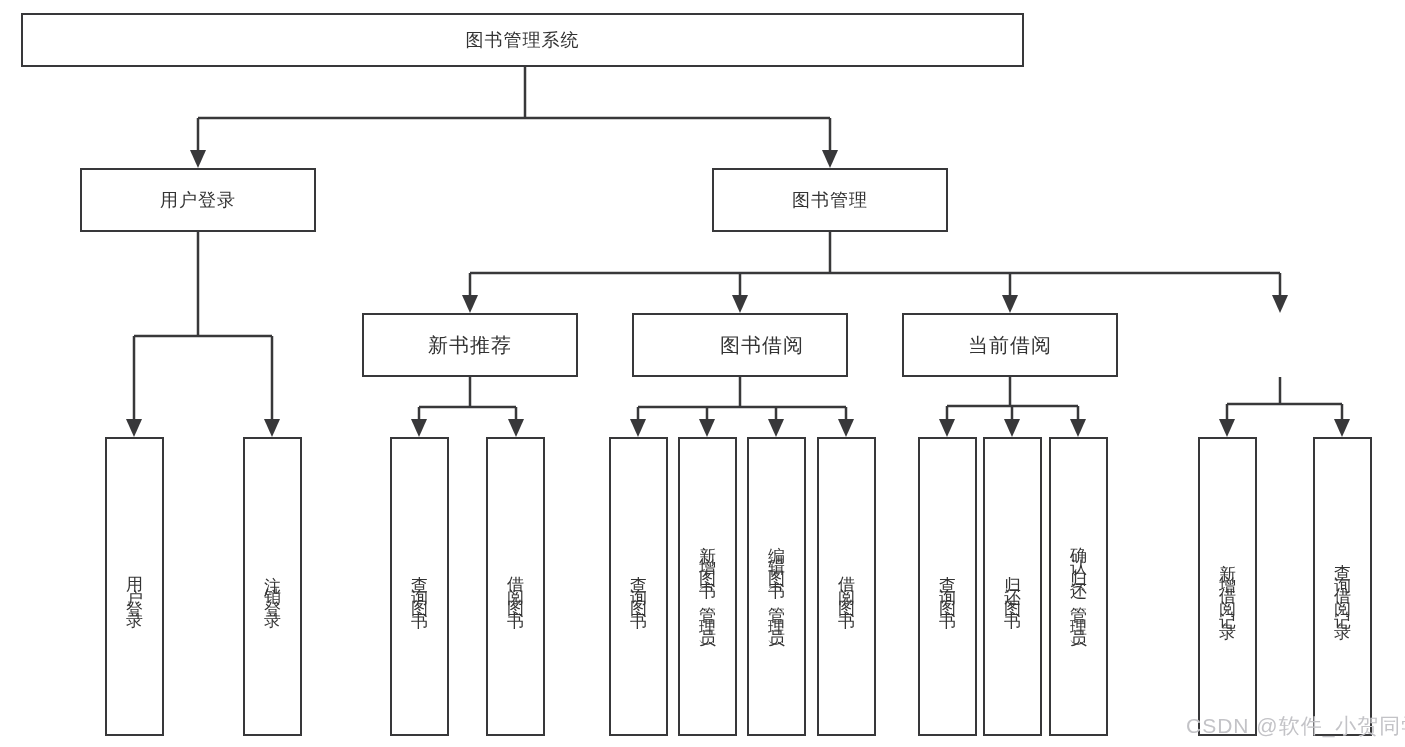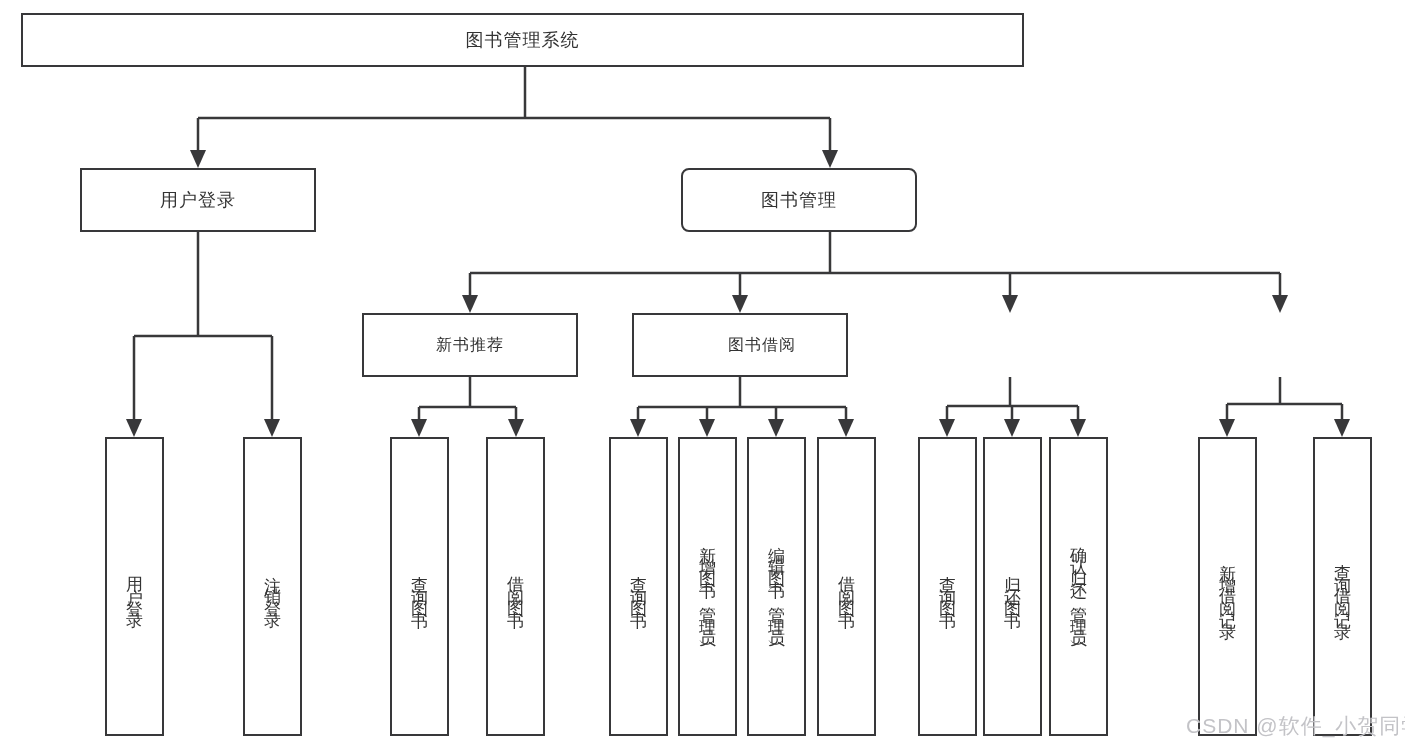--- a/index.html
+++ b/index.html
@@ -25,21 +25,21 @@
     display: flex;
     align-items: center;
     justify-content: center;
     font-size: 18px;
     letter-spacing: 1px;
     color: #333333;
     white-space: nowrap;
   }
   .root  { left: 21px;  top: 13px;  width: 1003px; height: 54px; }
   .lvl2  { top: 168px; width: 236px; height: 64px; }
-  .mid   { top: 313px; width: 216px; height: 64px; font-size: 16px; }
+  .mid   { top: 313px; width: 216px; height: 64px; font-size: 20px; }
   .leaf {
     position: absolute;
     box-sizing: border-box;
     top: 437px;
     width: 59px;
     height: 299px;
     background: #ffffff;
     border: 2px solid #38383a;
     writing-mode: vertical-lr;
     display: flex;
@@ -118,24 +118,25 @@
       <polygon points="1004,419 1020,419 1012,437"></polygon>
       <polygon points="1070,419 1086,419 1078,437"></polygon>
       <polygon points="1219,419 1235,419 1227,437"></polygon>
       <polygon points="1334,419 1350,419 1342,437"></polygon>
     </g>
   </svg>
 
   <div class="box root">图书管理系统</div>
 
   <div class="box lvl2" style="left:80px;">用户登录</div>
-  <div class="box lvl2" style="left:681px;border-radius:8px;">图书管理</div>
+  <div class="box lvl2" style="left:712px;">图书管理</div>
 
   <div class="box mid" style="left:362px;">新书推荐</div>
   <div class="box mid" style="left:632px;padding-left:44px;">图书借阅</div>
+  <div class="box mid" style="left:902px;">当前借阅</div>
 
   <div class="leaf" style="left:105px;">用户登录</div>
   <div class="leaf" style="left:243px;">注销登录</div>
 
   <div class="leaf" style="left:390px;">查询图书</div>
   <div class="leaf" style="left:486px;">借阅图书</div>
 
   <div class="leaf" style="left:609px;">查询图书</div>
   <div class="leaf" style="left:678px;">新增图书（管理员）</div>
   <div class="leaf" style="left:747px;">编辑图书（管理员）</div>

